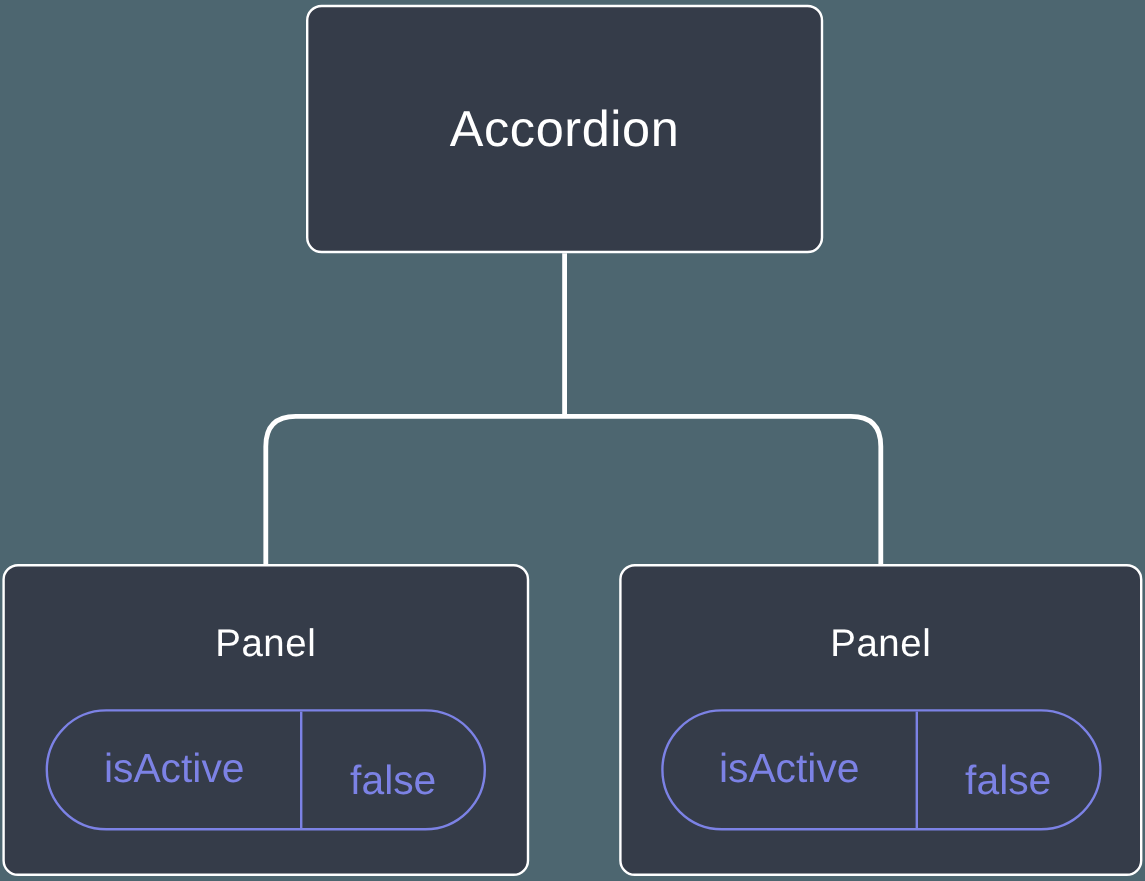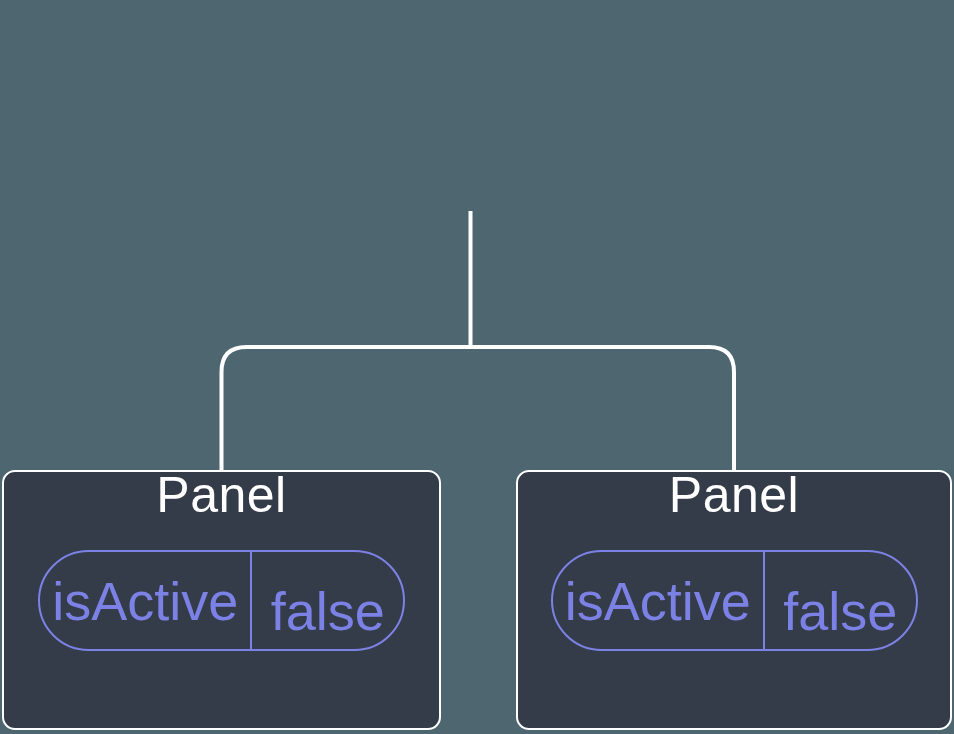--- a/index.html
+++ b/index.html
@@ -54,37 +54,38 @@
   .node.panel {
     top: 470px;
     height: 260px;
     display: flex;
     flex-direction: column;
     align-items: center;
   }
   .node.panel.left  { left: 2px;   width: 439px; }
   .node.panel.right { left: 516px; width: 436px; }
   .panel-title {
-    font-size: 50px;
+    margin-top: 41px;
+    font-size: 32px;
     font-weight: 500;
     letter-spacing: 0.5px;
     line-height: 46px;
     color: var(--node-text, #FFFFFF);
   }
   .prop-pill {
     margin-top: 32px;
     box-sizing: border-box;
     width: 367px;
     height: 101px;
     border: 2px solid var(--accent, #7C82E5);
     border-radius: 50.5px;
     display: flex;
     align-items: stretch;
     color: var(--accent, #7C82E5);
-    font-size: 54px;
+    font-size: 34px;
   }
   .prop-name {
     box-sizing: border-box;
     width: 58.5%;
     border-right: 2px solid var(--accent, #7C82E5);
     display: flex;
     align-items: center;
     justify-content: center;
   }
   .prop-value {
@@ -98,20 +99,23 @@
 </head>
 <body>
 
 <div class="stage">
 
   <svg class="connectors" viewBox="0 0 954 734" xmlns="http://www.w3.org/2000/svg">
     <path d="M 470.5 211 L 470.5 347"></path>
     <path d="M 221.5 470 L 221.5 372 Q 221.5 347 246.5 347 L 709 347 Q 734 347 734 372 L 734 470"></path>
   </svg>
 
+  <div class="node root">
+    <span class="node-label">Accordion</span>
+  </div>
 
   <div class="node panel left">
     <span class="panel-title">Panel</span>
     <div class="prop-pill">
       <span class="prop-name">isActive</span>
       <span class="prop-value">false</span>
     </div>
   </div>
 
   <div class="node panel right">

